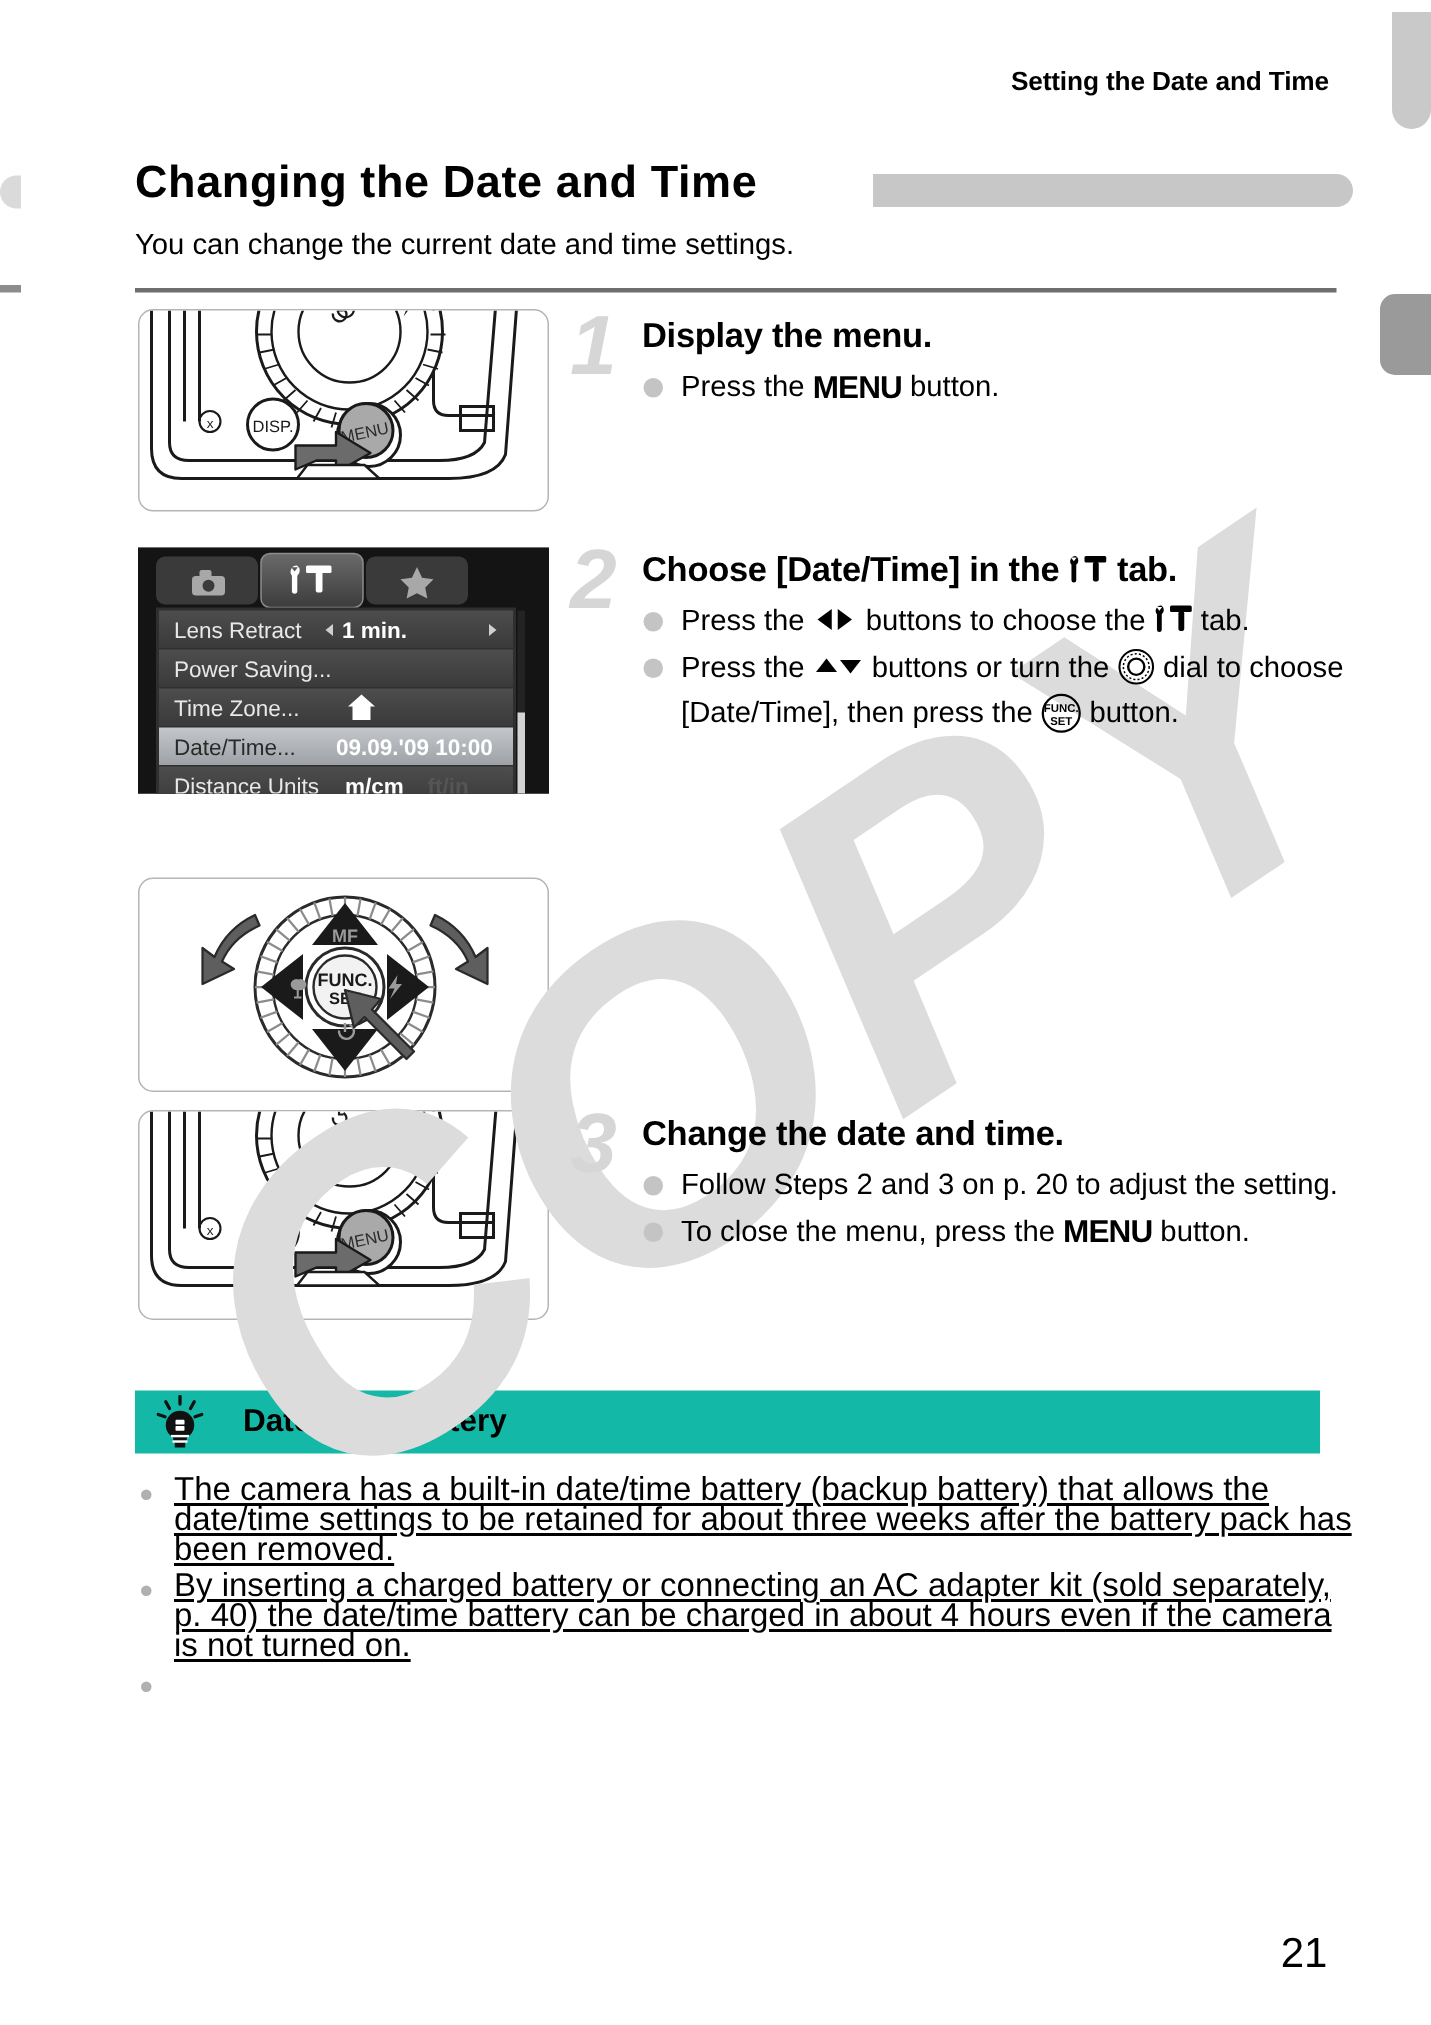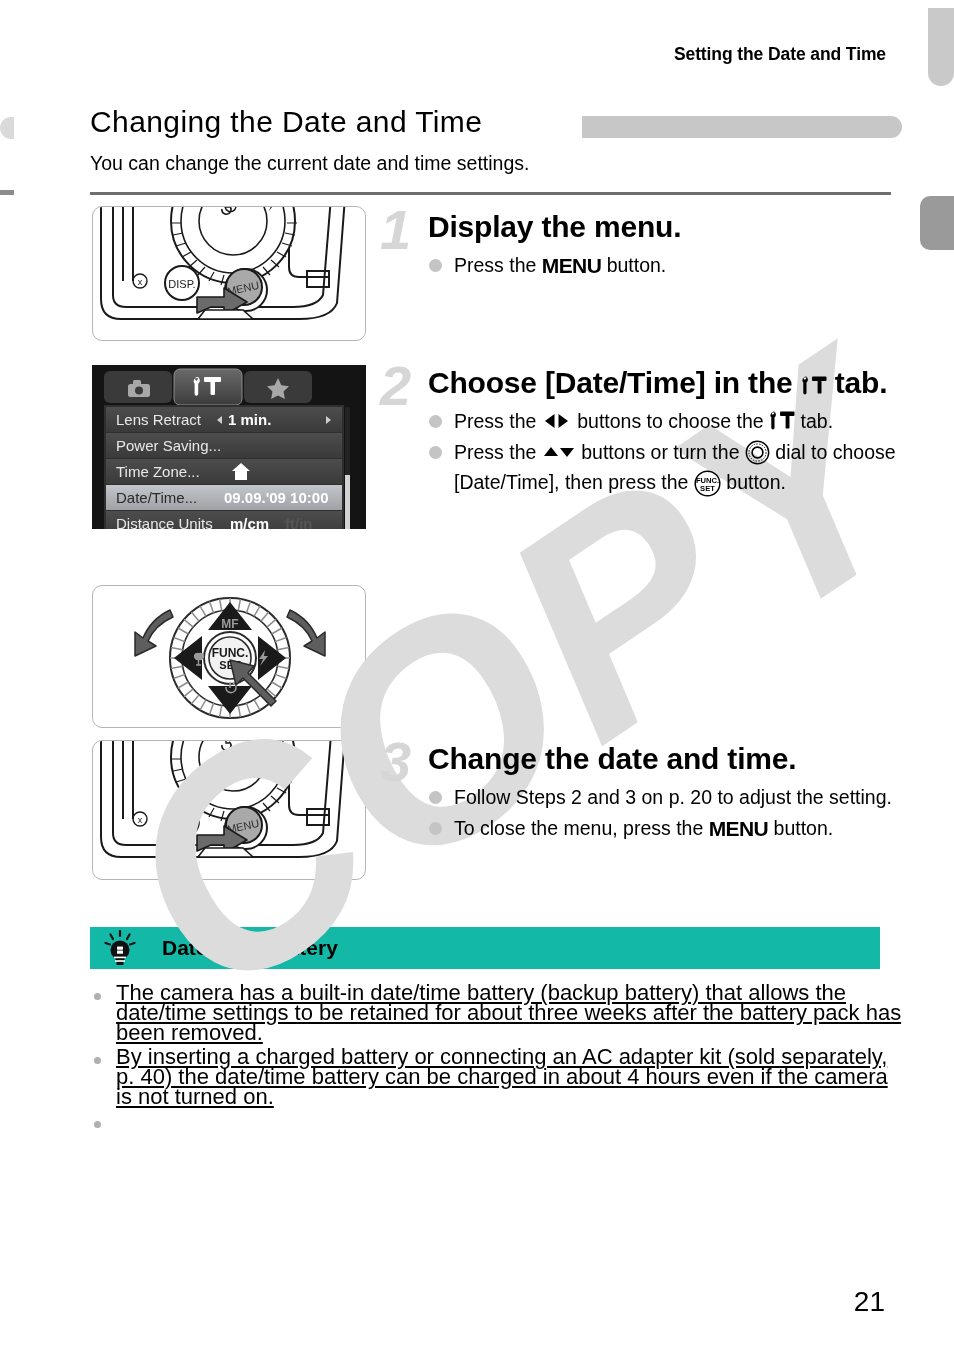--- a/index.html
+++ b/index.html
@@ -99,21 +99,21 @@
     top: 108px;
     width: 812px;
     height: 38px;
     z-index: 3;
   }
   #page-title {
     position: absolute;
     left: 0;
     top: -3px;
     font-size: 30px;
-    font-weight: normal;
+    font-weight: bold;
     letter-spacing: 0.4px;
     white-space: nowrap;
   }
   #title-accent-bar {
     position: absolute;
     right: 0;
     top: 8px;
     width: 320px;
     height: 22px;
     background: #c7c7c7;
@@ -159,21 +159,21 @@
     left: -48px;
     top: -8px;
     font-size: 56px;
     font-weight: bold;
     font-style: italic;
     color: #d6d6d6;
     line-height: 1;
     letter-spacing: -2px;
   }
   .step-head {
-    font-size: 30px;
+    font-size: 23px;
     font-weight: bold;
     letter-spacing: -0.2px;
     margin: 0 0 6px 0;
     white-space: nowrap;
   }
   .bullet-line {
     position: relative;
     padding-left: 26px;
     font-size: 19.5px;
     line-height: 30px;

